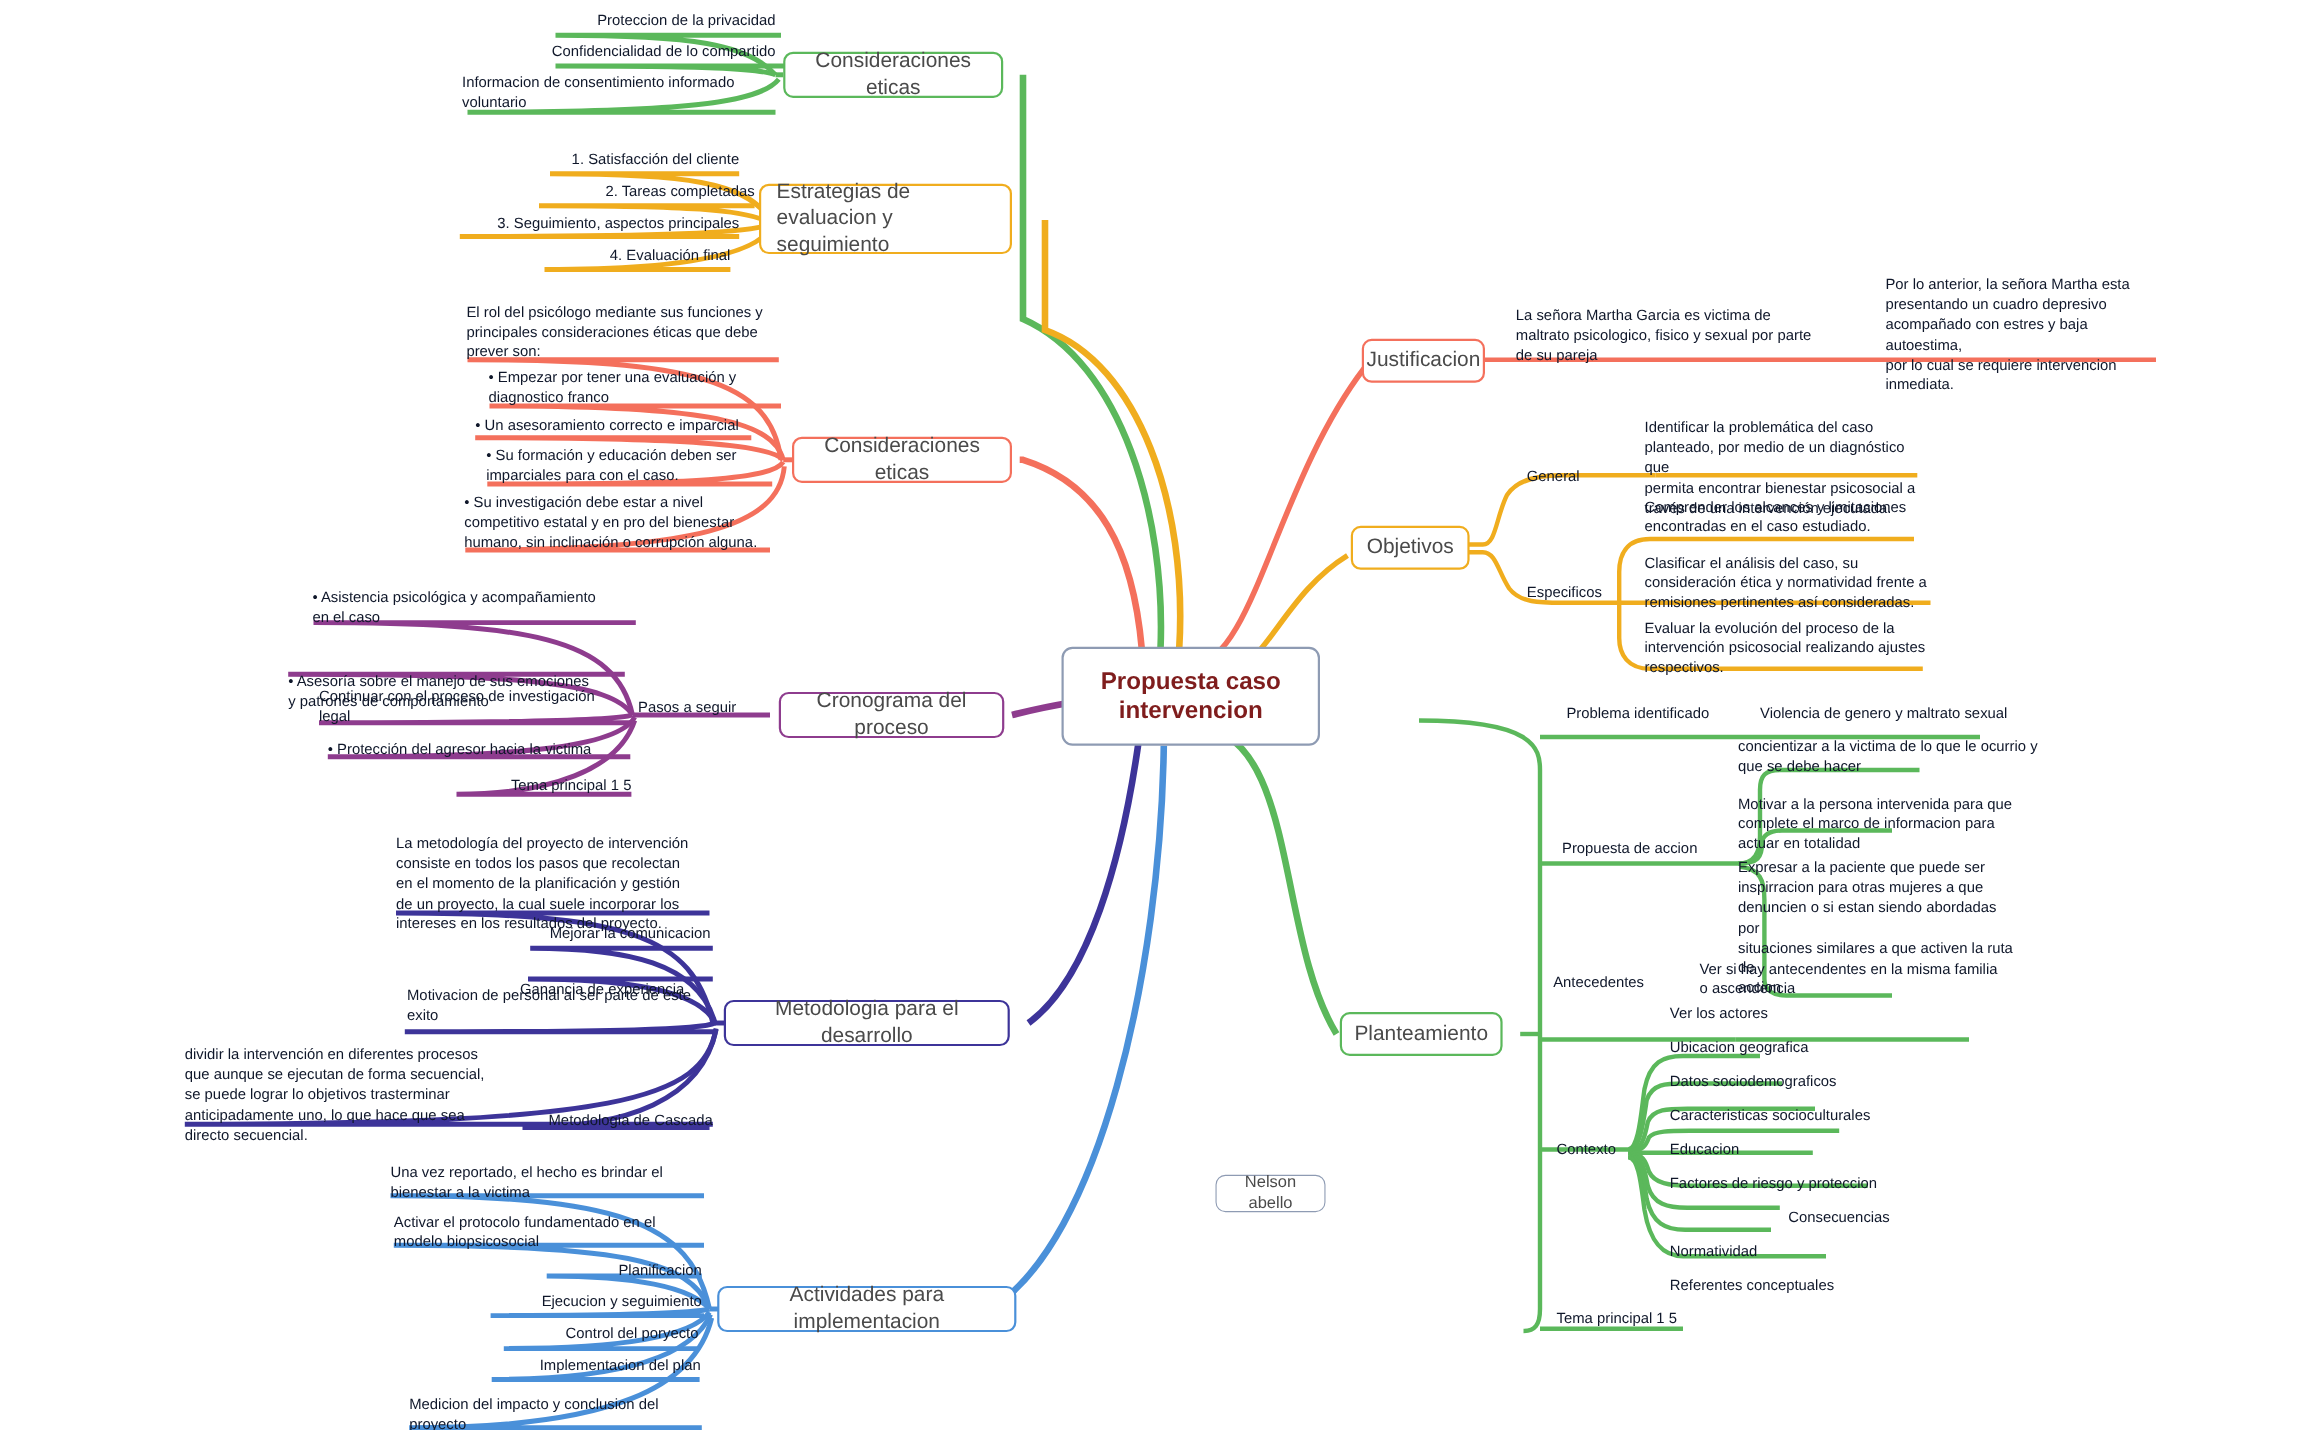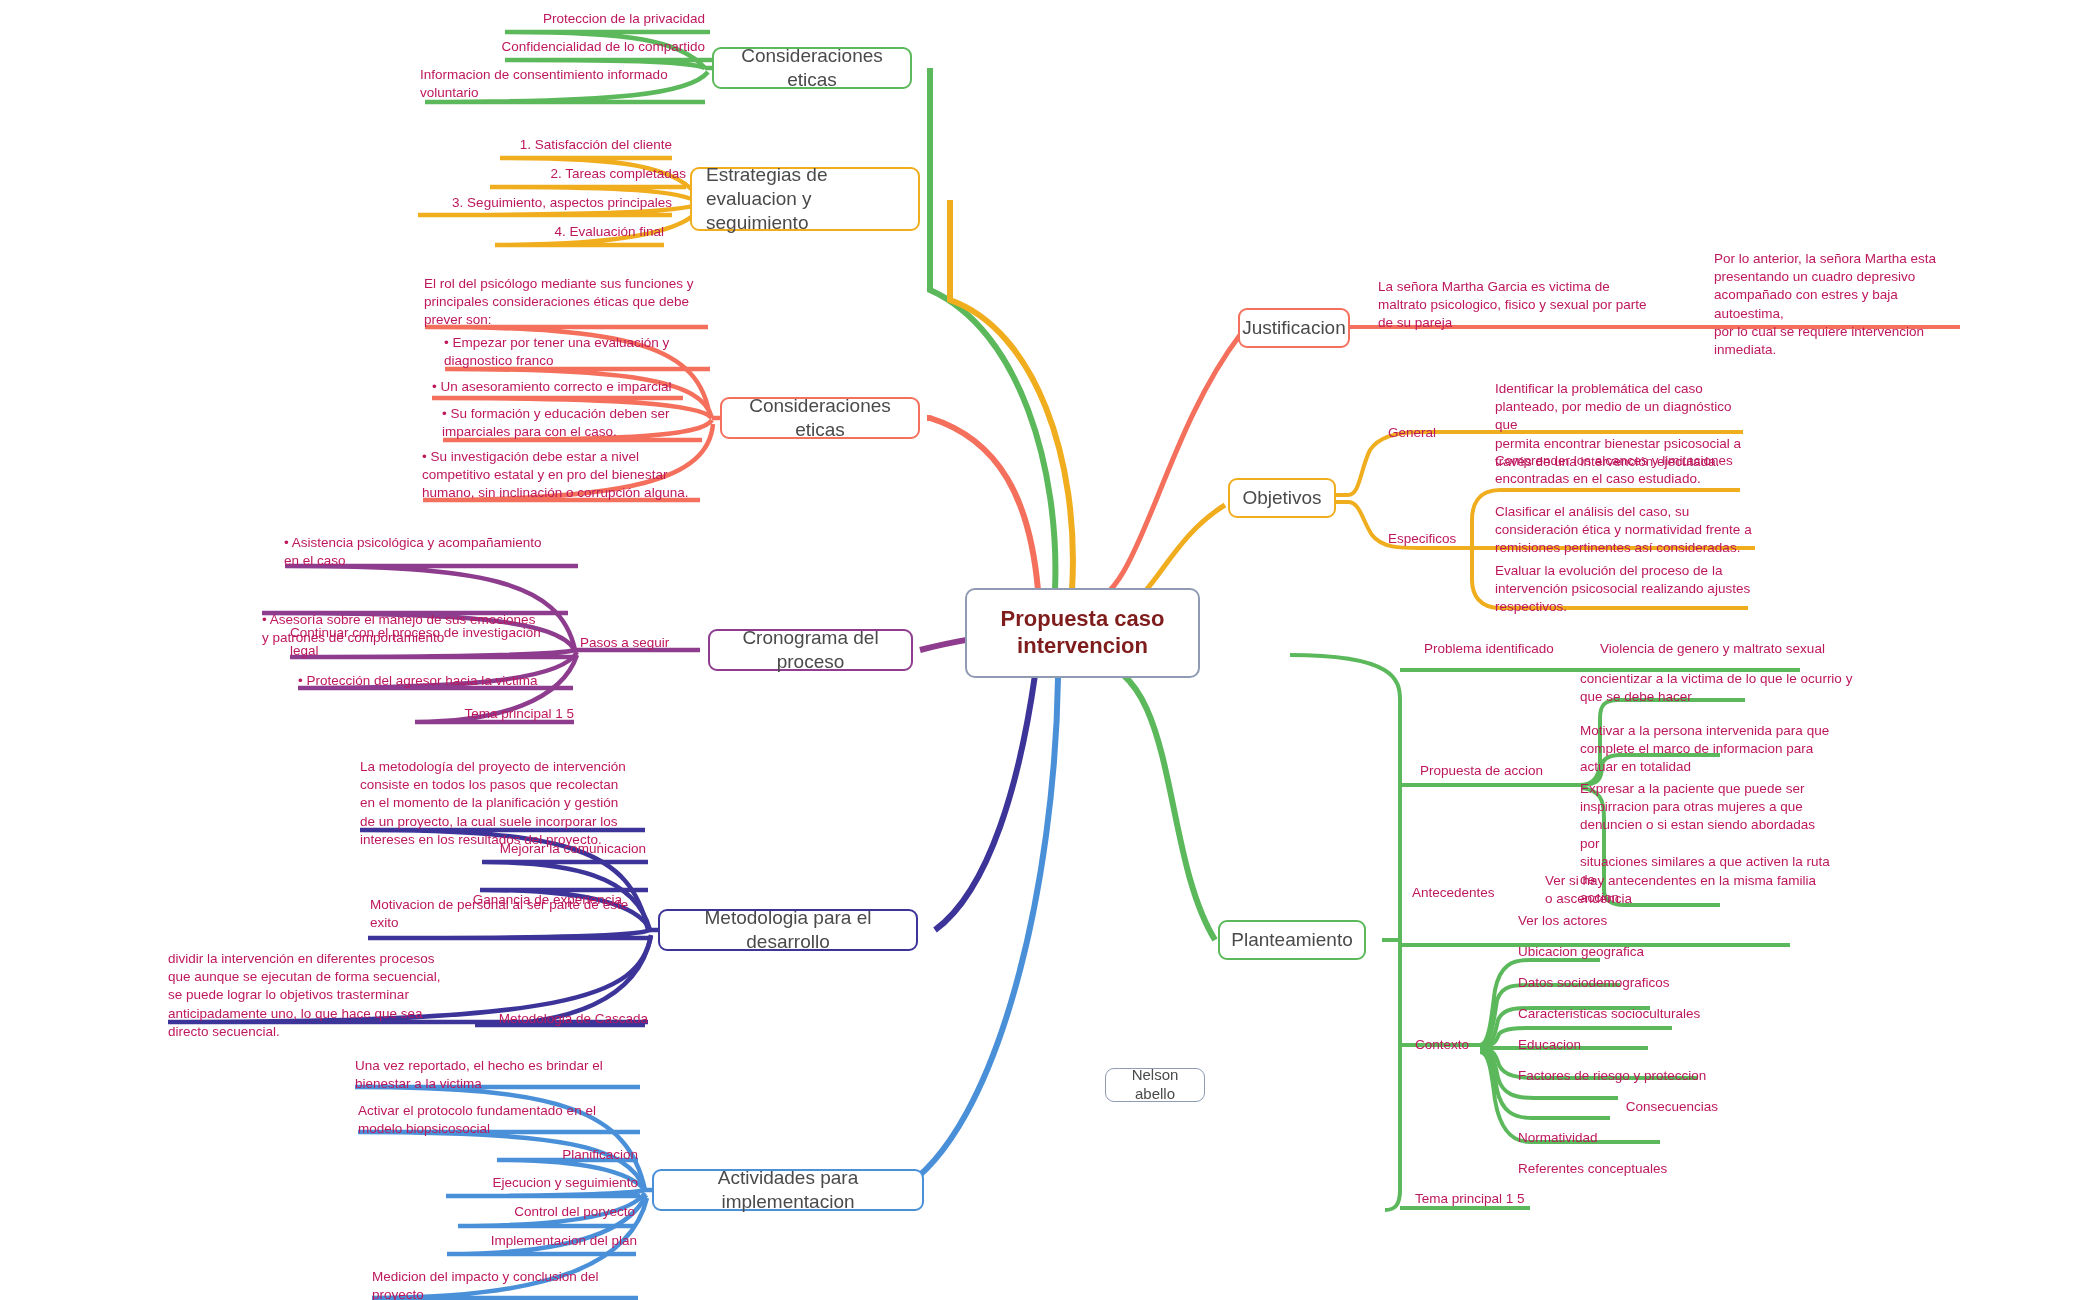--- a/index.html
+++ b/index.html
@@ -66,21 +66,21 @@
   .topic.indigo { border-color: #3d3499; align-items: center; }
   .topic.blue   { border-color: #4a90d9; }
   .topic.grey   { border-color: #8e9bb3; font-size: 15px; padding: 5px 12px; }
   .topic.center-text { justify-content: center; text-align: center; }
 
   
   .leaf {
     position: absolute;
     font-size: 13.5px;
     line-height: 1.35;
-    color: #be185d;
+    color: #0f172a;
     white-space: pre-line;
     box-sizing: border-box;
   }
   .leaf.right-align { text-align: right; }
 </style>
 </head>
 <body>
 
 <div id="canvas">
 

